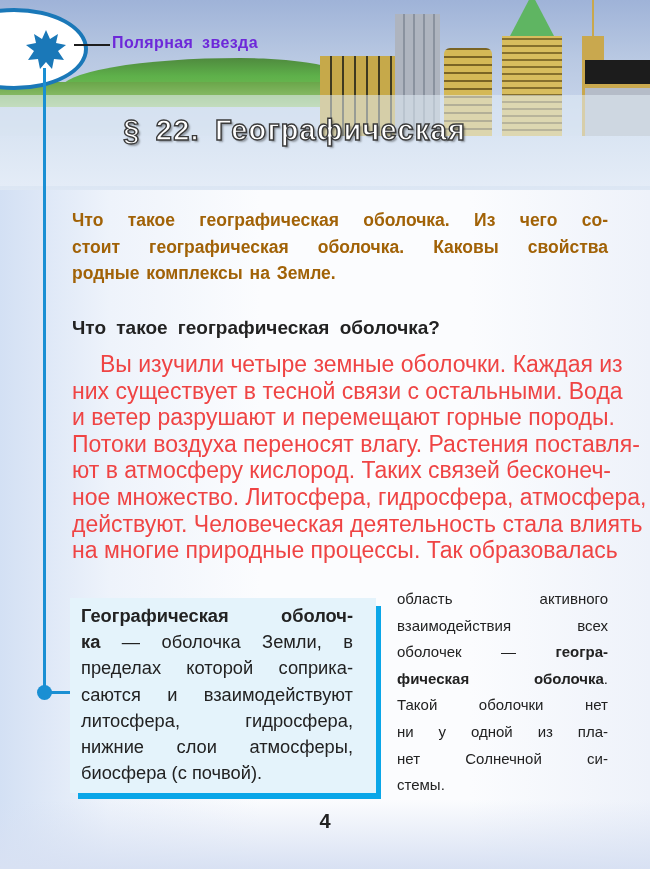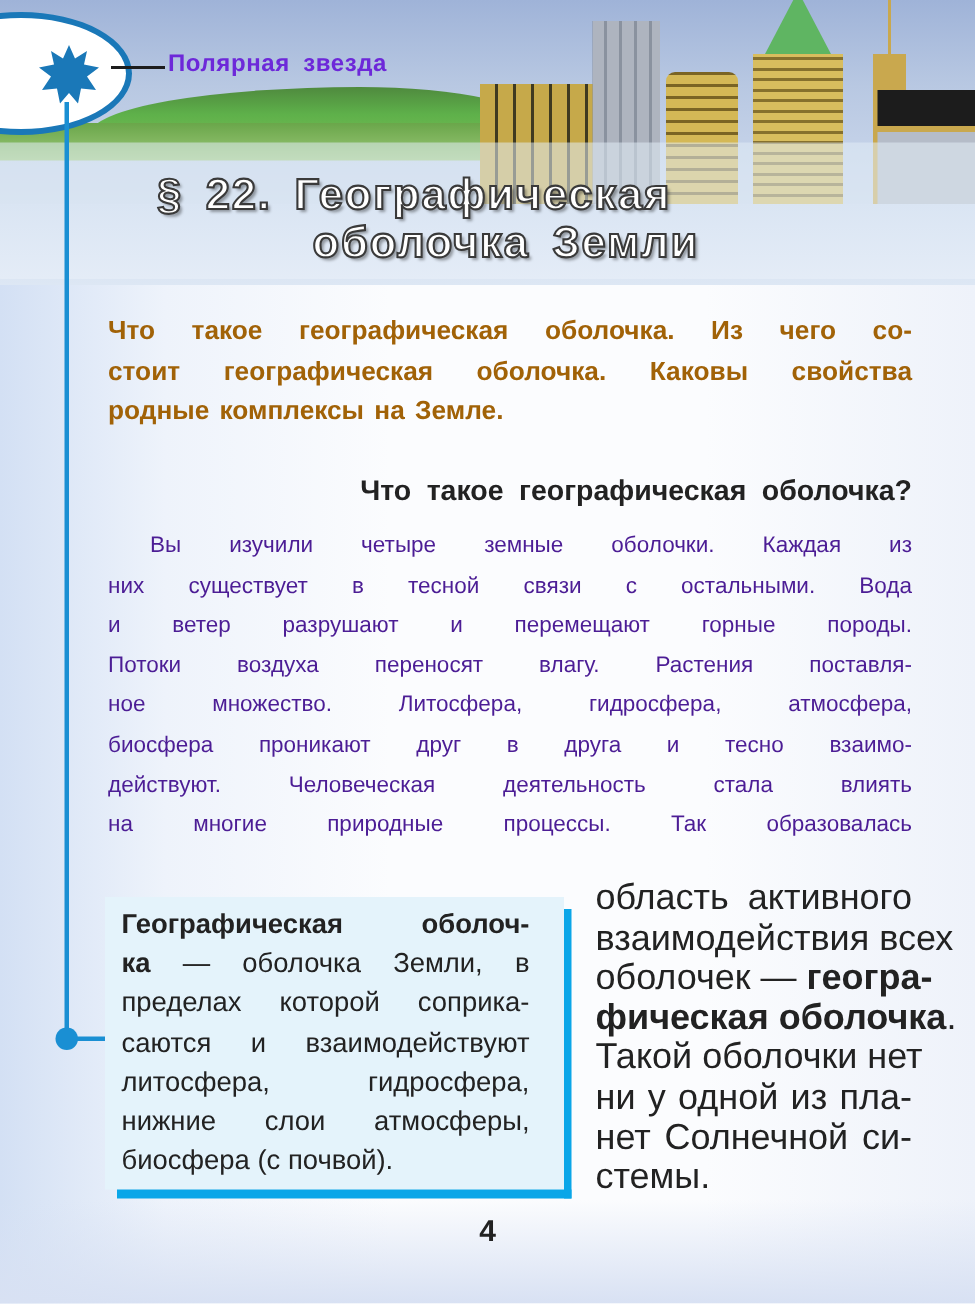--- a/index.html
+++ b/index.html
@@ -60,52 +60,52 @@
     color: #6d28d9; letter-spacing: 0.4px; word-spacing: 4px;
   }
   .chapter-title {
     position: absolute; left: 86px; top: 114px; width: 380px;
     font-size: 29px; font-weight: bold; line-height: 32px; letter-spacing: 1.2px;
     color: #ffffff;
     -webkit-text-stroke: 1.4px #3a3a3a;
     text-shadow: 2px 2px 2px rgba(0,0,0,0.35);
     text-align: right; word-spacing: 6px;
   }
-  .chapter-title .l1 { display: block; text-align: center; }
+  .chapter-title .l1 { display: block; text-align: right; }
   .chapter-title .l2 { display: block; text-align: right; }
   
   .timeline-line {
     position: absolute; left: 43px; top: 68px; width: 3px; height: 625px; background: #1a8fd3;
   }
   .timeline-dot {
     position: absolute; left: 37px; top: 685px; width: 15px; height: 15px; border-radius: 50%; background: #1a8fd3;
   }
   .timeline-tick {
     position: absolute; left: 50px; top: 691px; width: 22px; height: 3px; background: #1a8fd3;
   }
   
   .content { position: absolute; left: 72px; width: 536px; }
   .questions {
     top: 207px; font-size: 17.5px; font-weight: bold; line-height: 26.5px;
     text-align: justify; text-align-last: left; color: #a16207; word-spacing: 2px;
   }
   .questions span { display: block; text-align: justify; text-align-last: justify; }
   .questions span.last { text-align-last: left; }
   .subheading {
-    position: absolute; left: 72px; width: 536px; top: 317px; text-align: right;
+    position: absolute; left: 72px; width: 536px; top: 317px; text-align: left;
     font-size: 19px; font-weight: bold; color: #222; word-spacing: 5px;
   }
   .para {
-    top: 351px; font-size: 15px; line-height: 26.6px; color: #4c1d95;
+    top: 351px; font-size: 23px; line-height: 26.6px; color: #ef4444;
   }
   .para .ln { display: block; text-align: justify; text-align-last: justify; white-space: nowrap; }
   .para .ln.indent { padding-left: 28px; }
   .right-col {
     position: absolute; left: 397px; top: 586px; width: 211px;
-    font-size: 24px; line-height: 26.6px; color: #222;
+    font-size: 15px; line-height: 26.6px; color: #222;
   }
   .right-col .ln { display: block; text-align: justify; text-align-last: justify; white-space: nowrap; }
   .right-col .ln.last { text-align-last: left; }
   .right-col b { font-weight: bold; }
   
   .def-box {
     position: absolute; left: 70px; top: 598px; width: 306px; height: 195px;
     background: #e4f3fb;
   }
   .def-box-border-right { position: absolute; left: 376px; top: 606px; width: 5px; height: 193px; background: #0aa6e8; }
@@ -145,42 +145,41 @@
 
 <div class="ellipse"></div>
 <svg class="star" viewBox="-22 -22 44 44">
   <polygon fill="#1a78b8" points="0,-20 4,-11 12,-16 10,-7 20,-5 12,1 18,10 8,9 6,19 0,12 -6,19 -8,9 -18,10 -12,1 -20,-5 -10,-7 -12,-16 -4,-11"></polygon>
 </svg>
 <div class="star-pointer"></div>
 <div class="star-label">Полярная звезда</div>
 
 <div class="chapter-title">
   <span class="l1">§ 22. Географическая</span>
-  <span class="l2">оболочка  Земли</span>
 </div>
 
 <div class="timeline-line"></div>
 <div class="timeline-dot"></div>
 <div class="timeline-tick"></div>
 
 <div class="content questions">
   <span>Что такое географическая оболочка. Из чего со-</span>
   <span>стоит географическая оболочка. Каковы свойства</span>
   <span class="last">родные комплексы на Земле.</span>
 </div>
 
 <div class="subheading">Что такое географическая оболочка?</div>
 
 <div class="content para">
   <span class="ln indent">Вы изучили четыре земные оболочки. Каждая из</span>
   <span class="ln">них существует в тесной связи с остальными. Вода</span>
   <span class="ln">и ветер разрушают и перемещают горные породы.</span>
   <span class="ln">Потоки воздуха переносят влагу. Растения поставля-</span>
+  <span class="ln">ют в атмосферу кислород. Таких связей бесконеч-</span>
   <span class="ln">ное множество. Литосфера, гидросфера, атмосфера,</span>
-  <span class="ln">биосфера проникают друг в друга и тесно взаимо-</span>
   <span class="ln">действуют. Человеческая деятельность стала влиять</span>
   <span class="ln">на многие природные процессы. Так образовалась</span>
 </div>
 
 <div class="right-col">
   <span class="ln">область активного</span>
   <span class="ln">взаимодействия всех</span>
   <span class="ln"><span>оболочек — </span><b>геогра-</b></span>
   <span class="ln"><b>фическая оболочка</b><span>.</span></span>
   <span class="ln">Такой оболочки нет</span>

